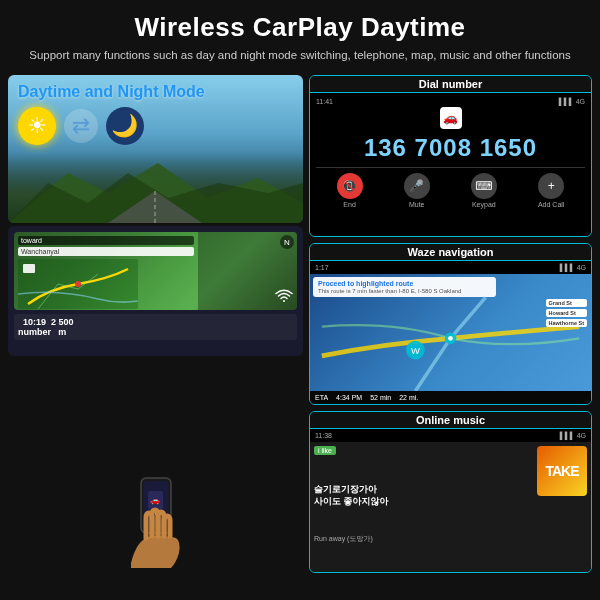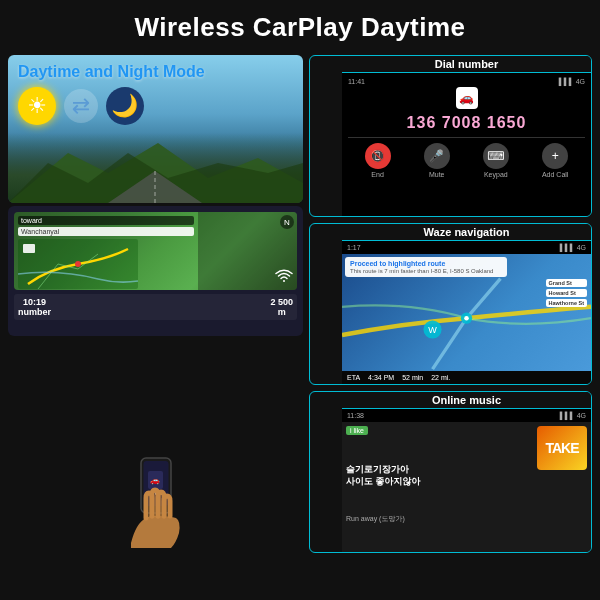--- a/index.html
+++ b/index.html
@@ -175,21 +175,21 @@
       border-radius: 50%;
       width: 14px;
       height: 14px;
       display: flex;
       align-items: center;
       justify-content: center;
     }
 
     .bottom-nav-bar {
       display: flex;
-      justify-content: space-between;
+      justify-content: flex-start;
       background: rgba(255,255,255,0.05);
       border-radius: 3px;
       padding: 3px 4px;
     }
 
     .nav-stat {
       font-size: 7px;
       color: #aaa;
       text-align: center;
     }
@@ -209,21 +209,20 @@
       gap: 6px;
     }
 
     .feature-card {
       border: 1.5px solid #00BCD4;
       border-radius: 6px;
       overflow: hidden;
       flex: 1;
       display: flex;
       flex-direction: column;
-      padding-left: 32px;
     }
 
     .feature-label {
       background: #111;
       border-bottom: 1px solid #00BCD4;
       text-align: center;
       font-size: 11px;
       color: white;
       padding: 2px 0;
       font-weight: 600;
@@ -247,23 +246,23 @@
 
     .dial-status-bar {
       display: flex;
       justify-content: space-between;
       font-size: 7px;
       color: #aaa;
       margin-bottom: 2px;
     }
 
     .dial-number {
-      font-size: 16px;
+      font-size: 24px;
       font-weight: bold;
-      color: #f9a8d4;
+      color: #7dd3fc;
       text-align: center;
       margin: 2px 0;
       letter-spacing: 1px;
     }
 
     .calling-text {
       font-size: 8px;
       color: #aaa;
       text-align: center;
       margin-bottom: 4px;
@@ -416,21 +415,21 @@
     }
 
     .music-subtitle {
       font-size: 7px;
       color: #aaa;
       margin-top: 1px;
     }
 
     .music-album {
       width: 50px;
-      height: 44px;
+      height: 50px;
       background: linear-gradient(135deg, #e65c00, #f9d423);
       border-radius: 4px;
       display: flex;
       align-items: center;
       justify-content: center;
       color: white;
       font-weight: 900;
       font-size: 14px;
       letter-spacing: -1px;
       flex-shrink: 0;
@@ -494,20 +493,21 @@
     .extra-btn {
       font-size: 10px;
       color: #aaa;
     }
   </style>
 </head>
 <body>
 
 <div class="header">
   <h1>Wireless CarPlay Daytime</h1>
+  <p>Support many functions such as day and night mode switching, telephone, map, music and other functions</p>
 </div>
 
 <div class="main-content">
 
   <div class="left-panel">
 
     <div class="daytime-night-box">
       <div class="daytime-title">Daytime and Night Mode</div>
       <div class="mode-icons">
         <div class="sun-icon">☀</div>

